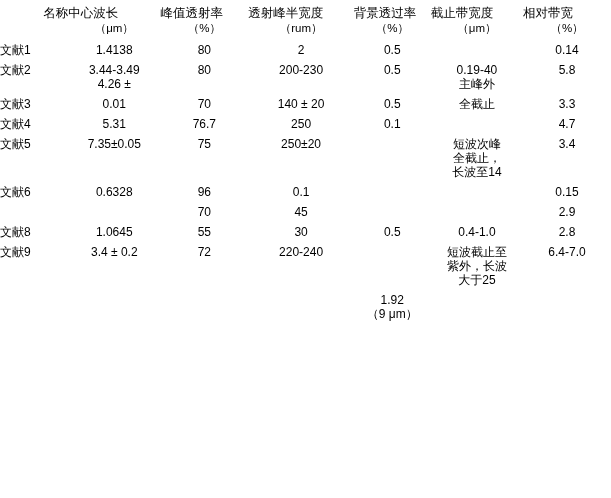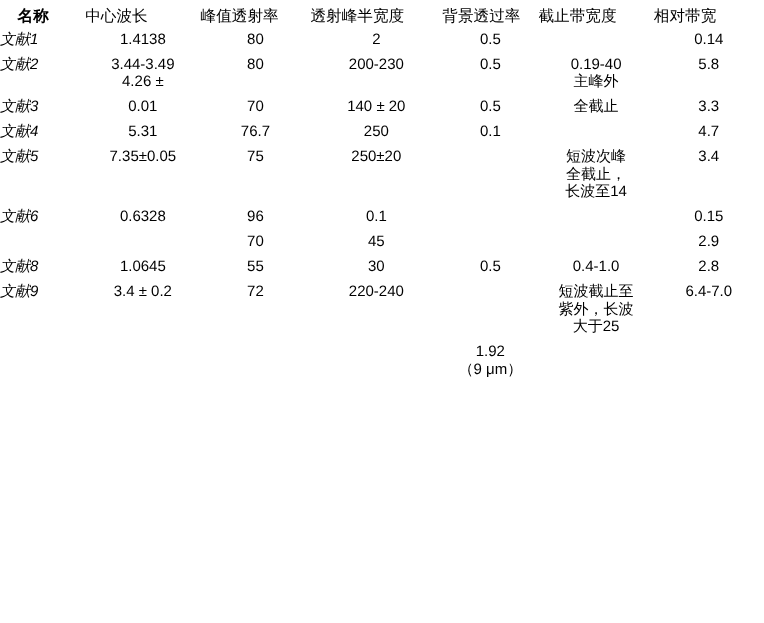--- a/index.html
+++ b/index.html
@@ -43,34 +43,31 @@
   col.c3 { width: 96px; }
   col.c4 { width: 70px; }
   col.c5 { width: 84px; }
   col.c6 { width: 80px; }
 
   thead td.head {
     font-size: 12.5px;
     padding-bottom: 1px;
   }
   thead td.head-name {
-    text-align: left;
-    padding-left: 14px;
-    font-weight: bold;
+    text-align: right;
   }
   thead td.unit {
     font-size: 11.5px;
     text-align: center;
     padding-bottom: 5px;
   }
   td.name {
     text-align: left;
     padding-left: 14px;
     font-size: 12px;
-    font-style: italic;
   }
   td.val {
     text-align: center;
     font-size: 12px;
   }
   tr.datarow td {
     padding-top: 3px;
     padding-bottom: 3px;
   }
 </style>
@@ -91,20 +88,29 @@
     <thead>
       <tr>
         <td class="head head-name">名称</td>
         <td class="head">中心波长</td>
         <td class="head">峰值透射率</td>
         <td class="head">透射峰半宽度</td>
         <td class="head">背景透过率</td>
         <td class="head">截止带宽度</td>
         <td class="head">相对带宽</td>
       </tr>
+      <tr>
+        <td class="unit"></td>
+        <td class="unit">（μm）</td>
+        <td class="unit">（%）</td>
+        <td class="unit">（rum）</td>
+        <td class="unit">（%）</td>
+        <td class="unit">（μm）</td>
+        <td class="unit">（%）</td>
+      </tr>
     </thead>
     <tbody>
       <tr class="datarow">
         <td class="name">文献1</td>
         <td class="val">1.4138</td>
         <td class="val">80</td>
         <td class="val">2</td>
         <td class="val">0.5</td>
         <td class="val"></td>
         <td class="val">0.14</td>

